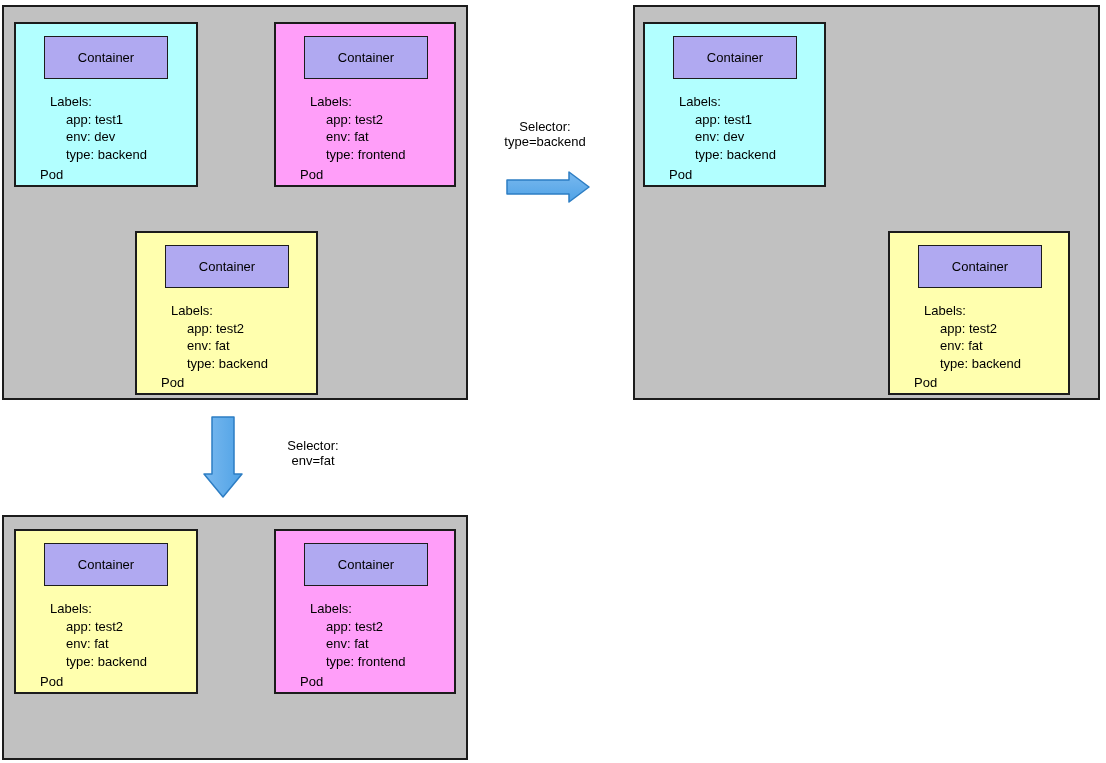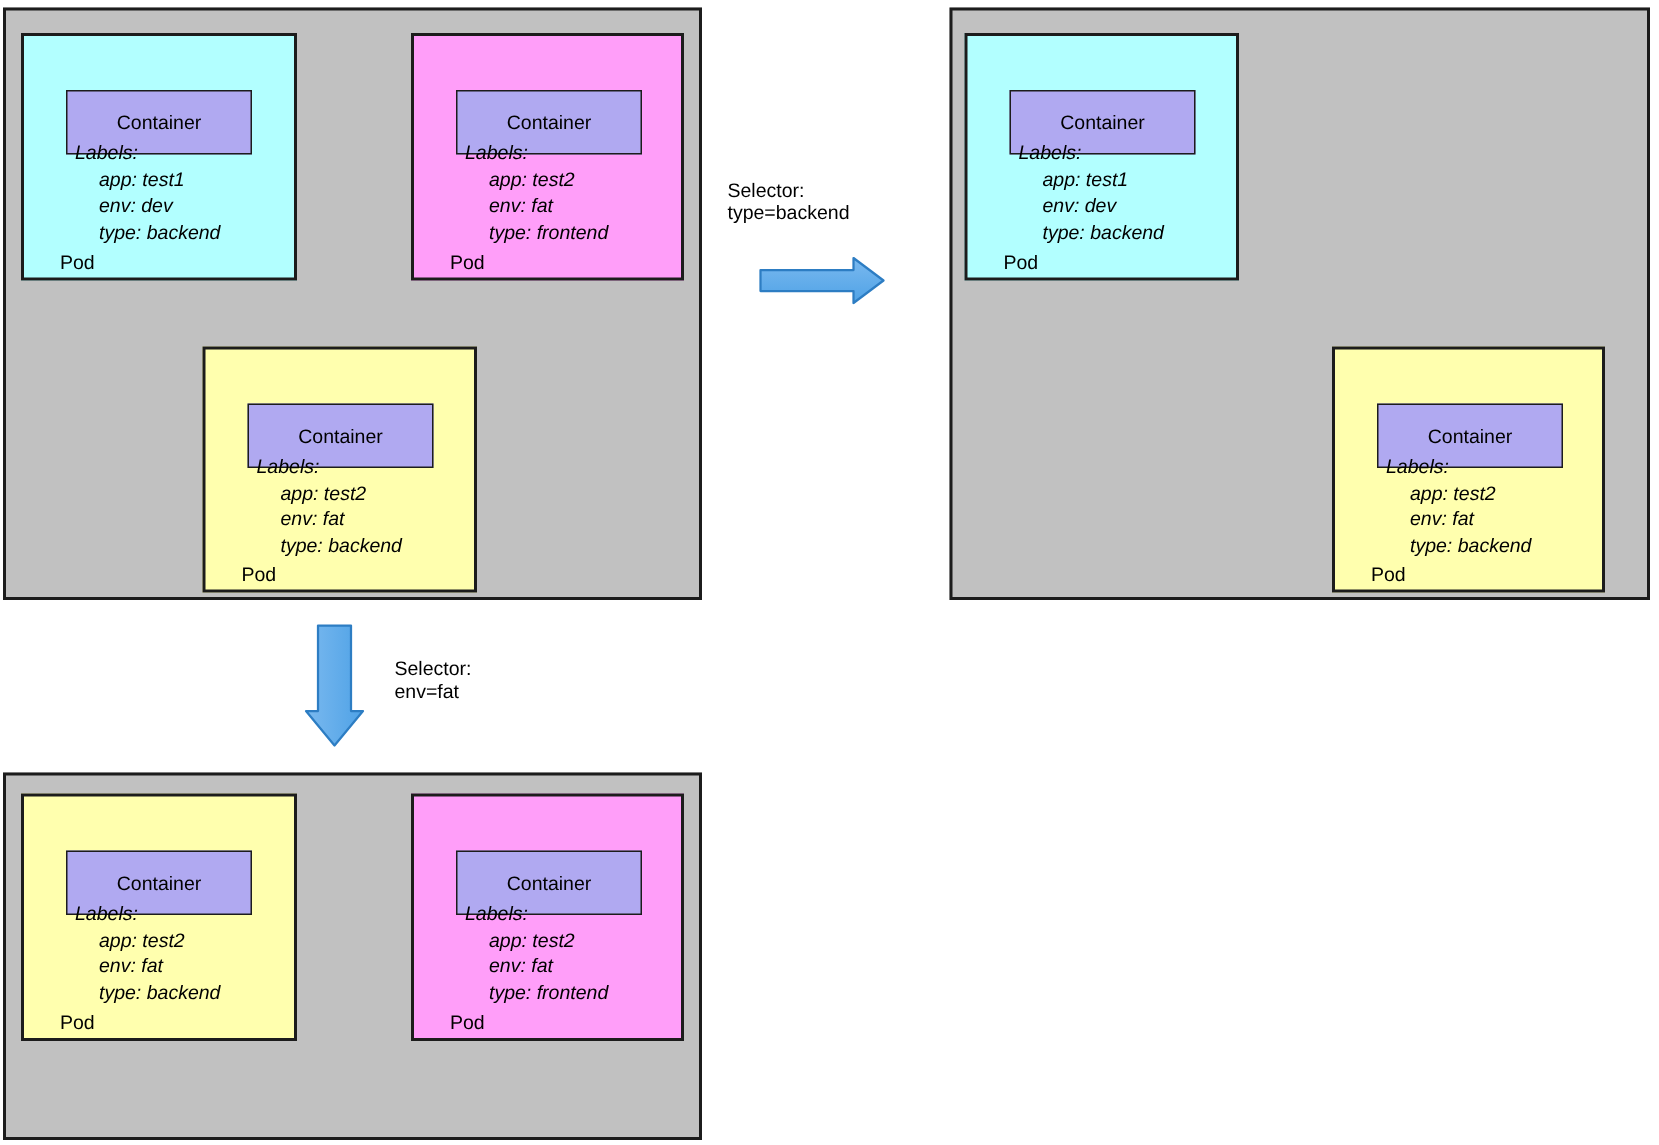--- a/index.html
+++ b/index.html
@@ -44,36 +44,35 @@
   .pod--yellow  { background: var(--pod-yellow); }
   .container-box {
     position: absolute;
     left: 28px; top: 12px;
     width: 124px; height: 43px;
     background: var(--container-fill);
     border: 1.5px solid var(--box-border);
     display: flex;
     align-items: center;
     justify-content: center;
-    margin-top: 24px;
   }
   .labels-block {
     position: absolute;
     left: 34px; top: 69px;
     line-height: 17.5px;
     white-space: nowrap;
-    font-style: italic;
   }
   .label-line { padding-left: 16px; }
   .pod-tag {
     position: absolute;
     left: 24px; bottom: 3px;
   }
   .selector-label {
     position: absolute;
+    text-align: center;
     line-height: 15px;
     white-space: nowrap;
   }
   .selector-label--right { left: 485px; top: 119px; width: 120px; }
   .selector-label--down  { left: 263px; top: 438px; width: 100px; }
   .arrow { position: absolute; }
   .arrow--right { left: 506px; top: 171px; }
   .arrow--down  { left: 203px; top: 416px; }
 </style>
 </head>

